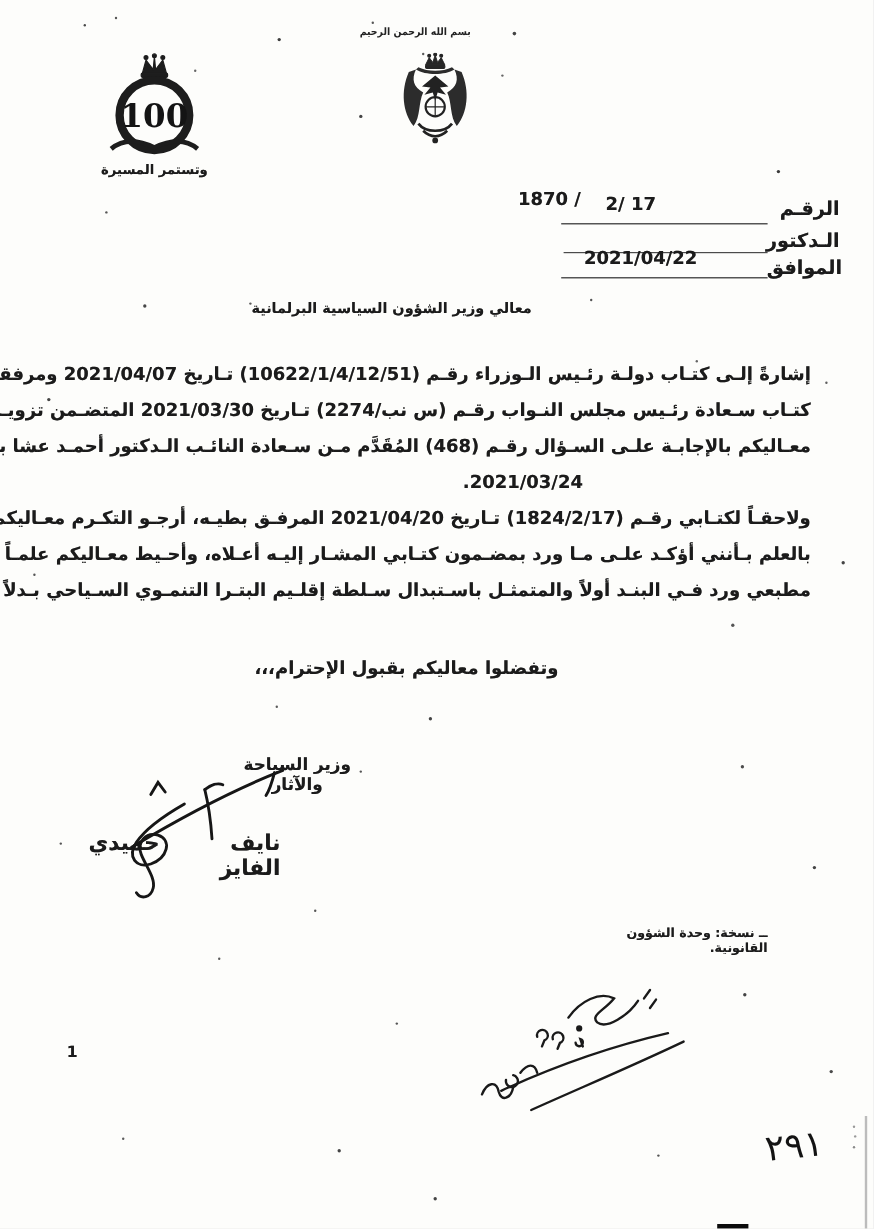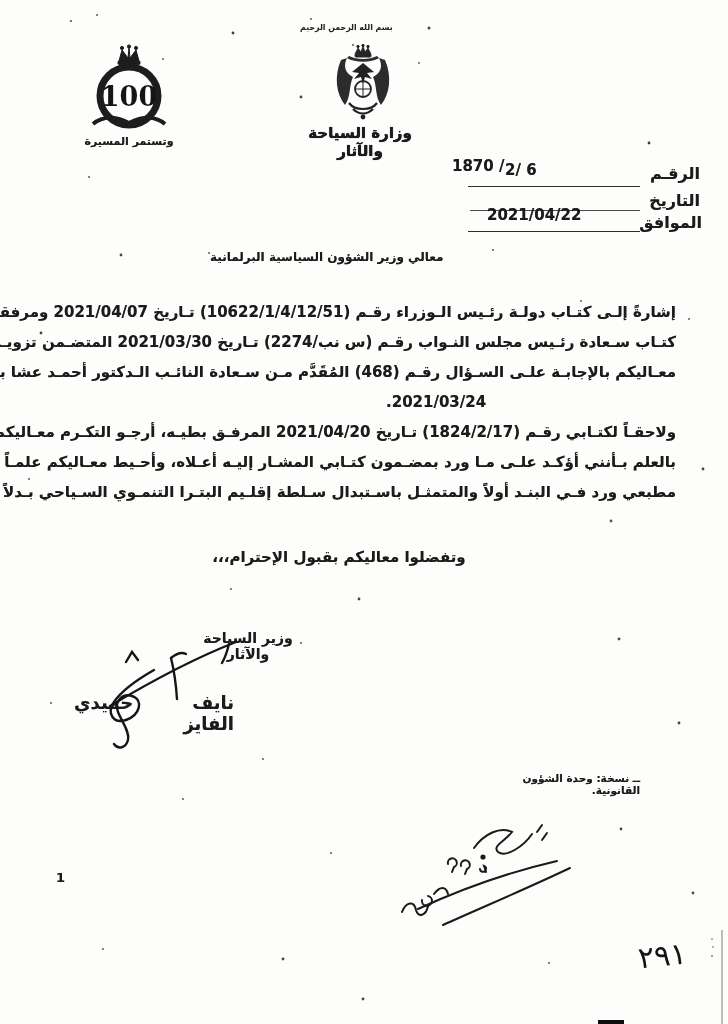--- a/index.html
+++ b/index.html
@@ -96,28 +96,27 @@
       <path d="M17 14 C25 19 41 19 49 14 L47 12 C39 16 27 16 19 12 Z" fill="#2c2c2c"></path>
       <path d="M33 19 l-11 9 7 1 -5 6 7 -2 2 7 2 -7 7 2 -5 -6 7 -1 Z" fill="#222"></path>
       <circle cx="33" cy="45" r="8" fill="none" stroke="#222" stroke-width="1.8"></circle>
       <path d="M25 45 h16 M33 37 v16" stroke="#222" stroke-width="1" fill="none"></path>
       <path d="M19 59 C25 67 41 67 47 59" fill="none" stroke="#222" stroke-width="2.2"></path>
       <path d="M23 65 C29 71 37 71 43 65" fill="none" stroke="#222" stroke-width="2.2"></path>
       <circle cx="33" cy="73" r="2.4" fill="#222"></circle>
     </svg>
   </div>
 
-  <div class="abs ministry-name ink">وزارة السياحة والآثار</div>
 
   <div class="abs ref-label ink" style="right:28px;top:164px;">الرقـم</div>
   <div class="abs ref-line" style="left:468px;top:186px;width:172px;"></div>
-  <div class="abs ref-val ltr ink" style="left:505px;top:161px;">2/ 6</div>
-  <div class="abs ref-val ltr ink" style="left:432px;top:157px;margin-left:20px;">1870 /</div>
+  <div class="abs ref-val ltr ink" style="left:505px;top:161px;">2/ 17</div>
+  <div class="abs ref-val ltr ink" style="left:432px;top:157px;">1870 /</div>
 
-  <div class="abs ref-label ink" style="right:28px;top:191px;">التاريخ</div>
+  <div class="abs ref-label ink" style="right:28px;top:191px;">الـدكتور</div>
   <div class="abs ref-line" style="left:470px;top:210px;width:170px;opacity:.85;"></div>
   <div class="abs ref-val ltr ink" style="left:470px;top:188px;"></div>
 
   <div class="abs ref-label ink" style="right:26px;top:213px;">الموافق</div>
   <div class="abs ref-line" style="left:468px;top:231px;width:172px;"></div>
   <div class="abs ref-val ltr ink" style="left:487px;top:206px;">2021/04/22</div>
 
   <div class="abs title ink">معالي وزير الشؤون السياسية البرلمانية</div>
 
   <div class="abs para" style="top:297px;">

